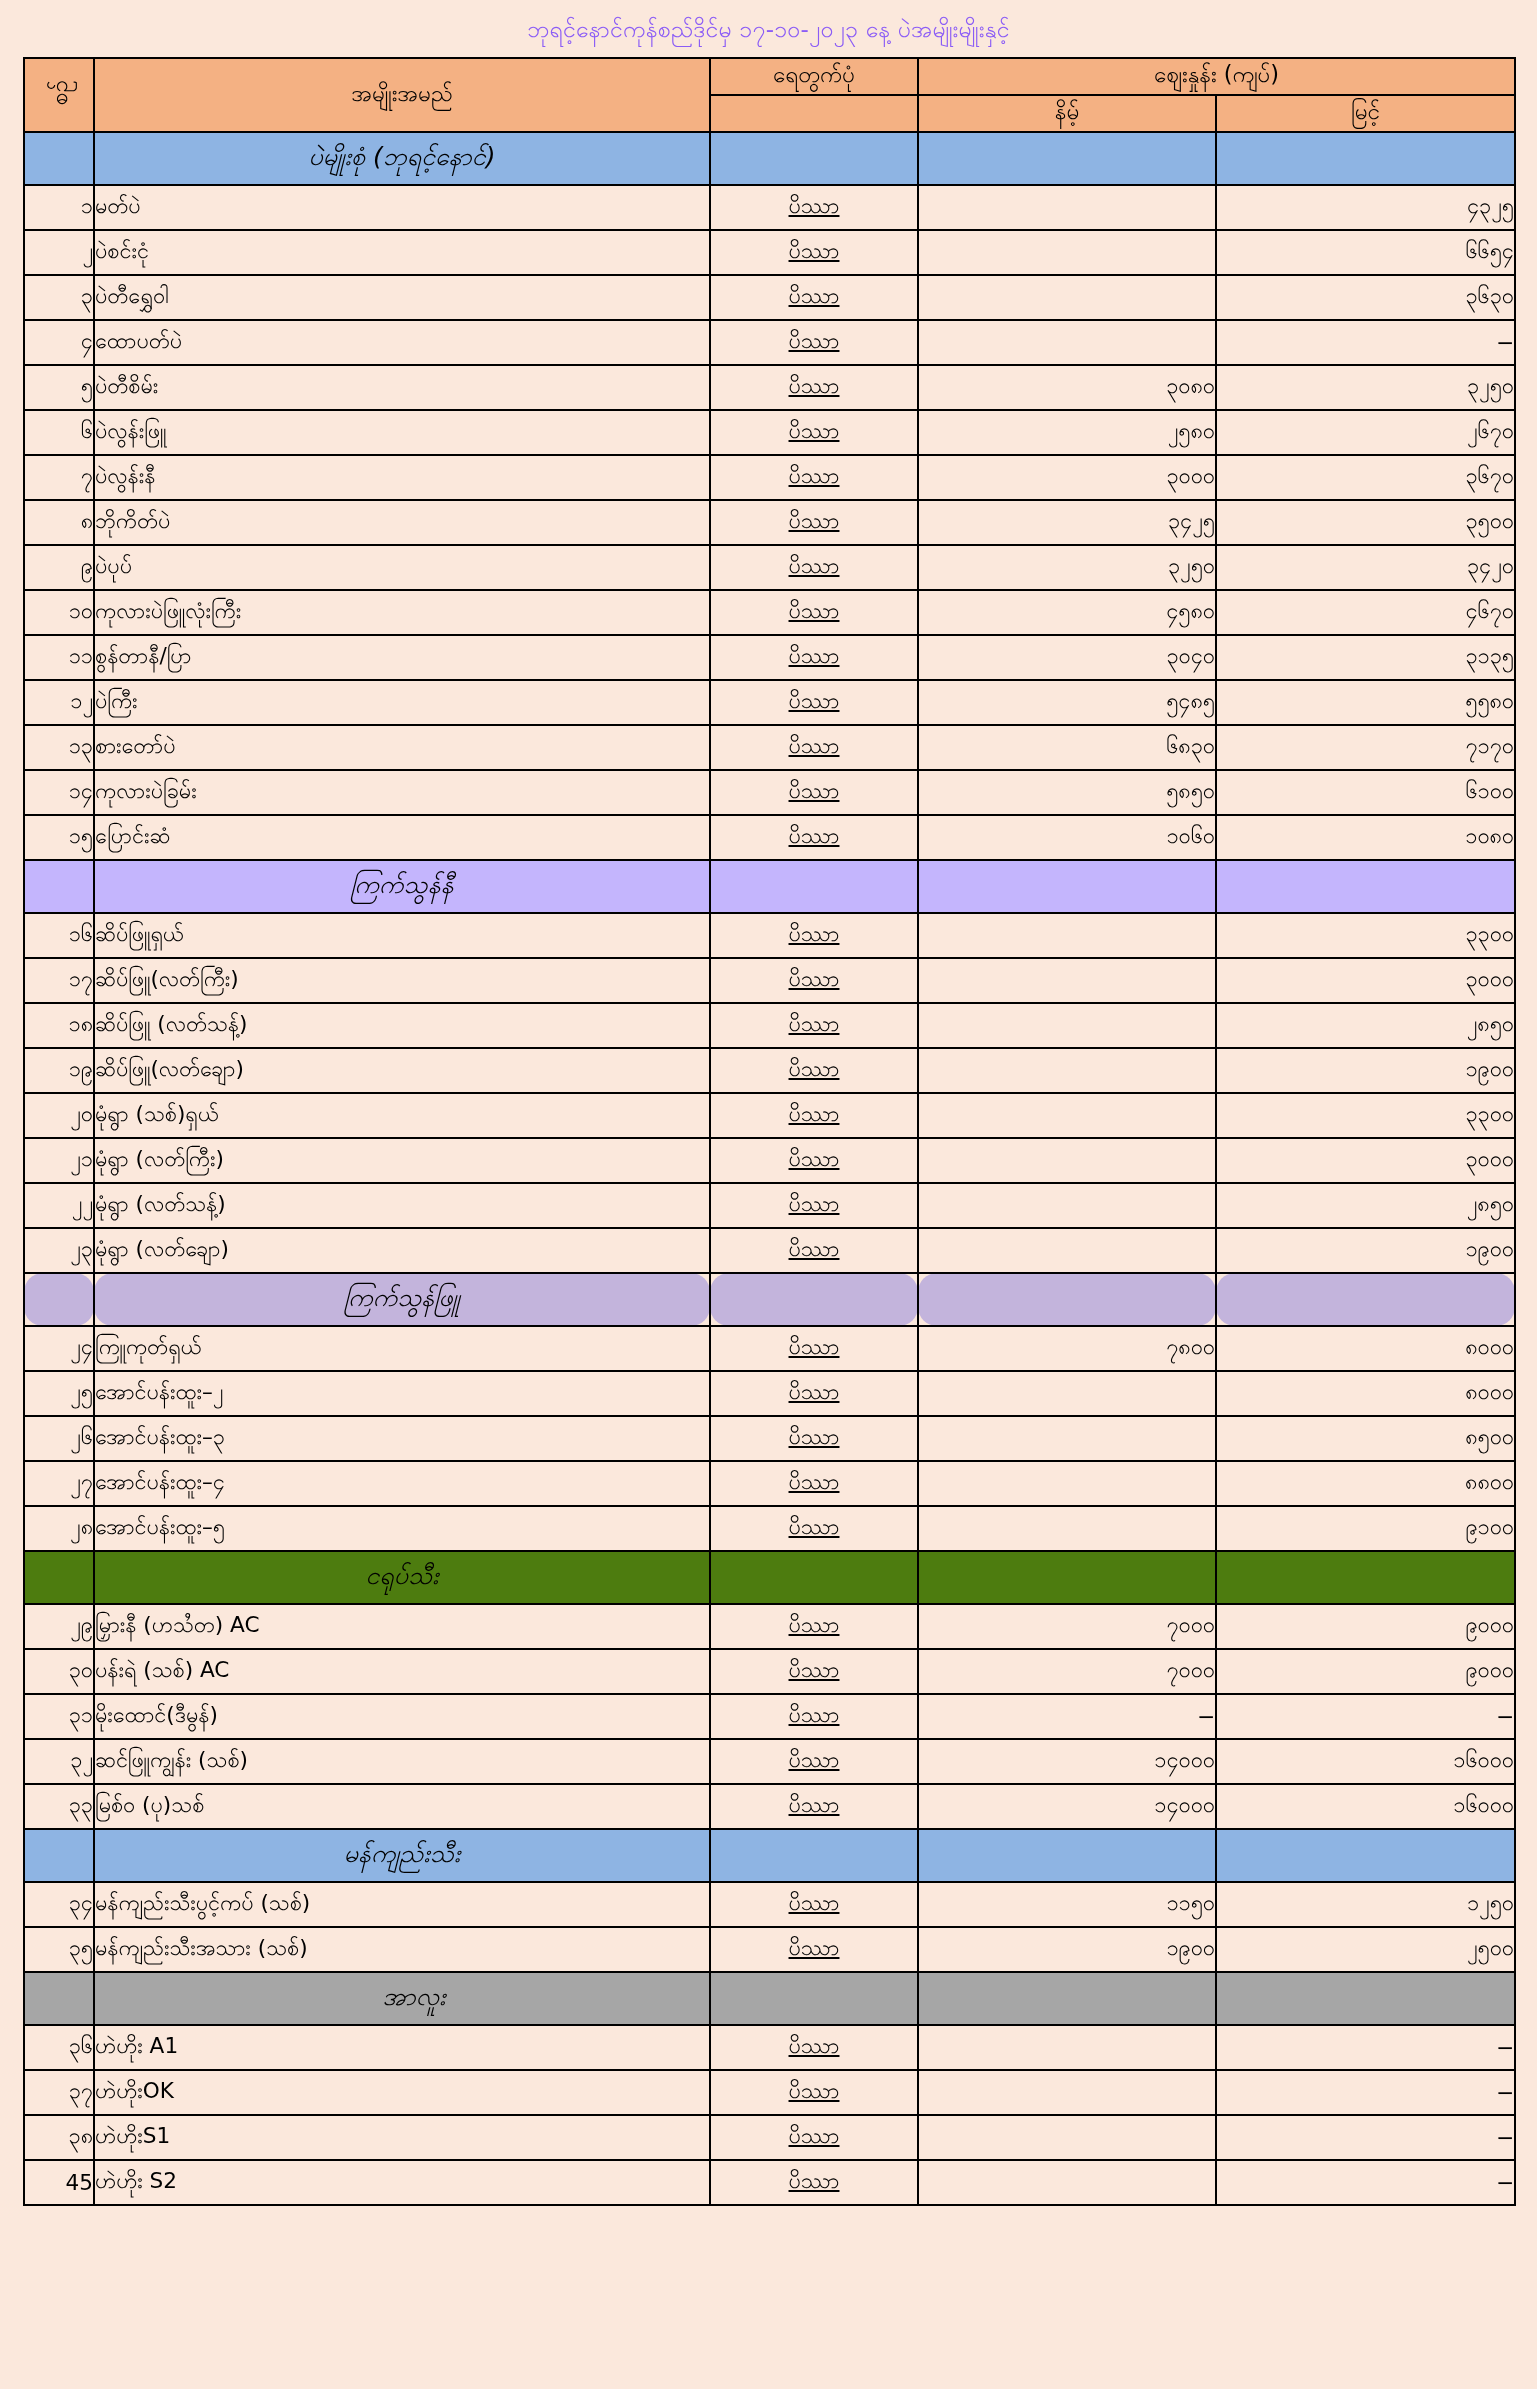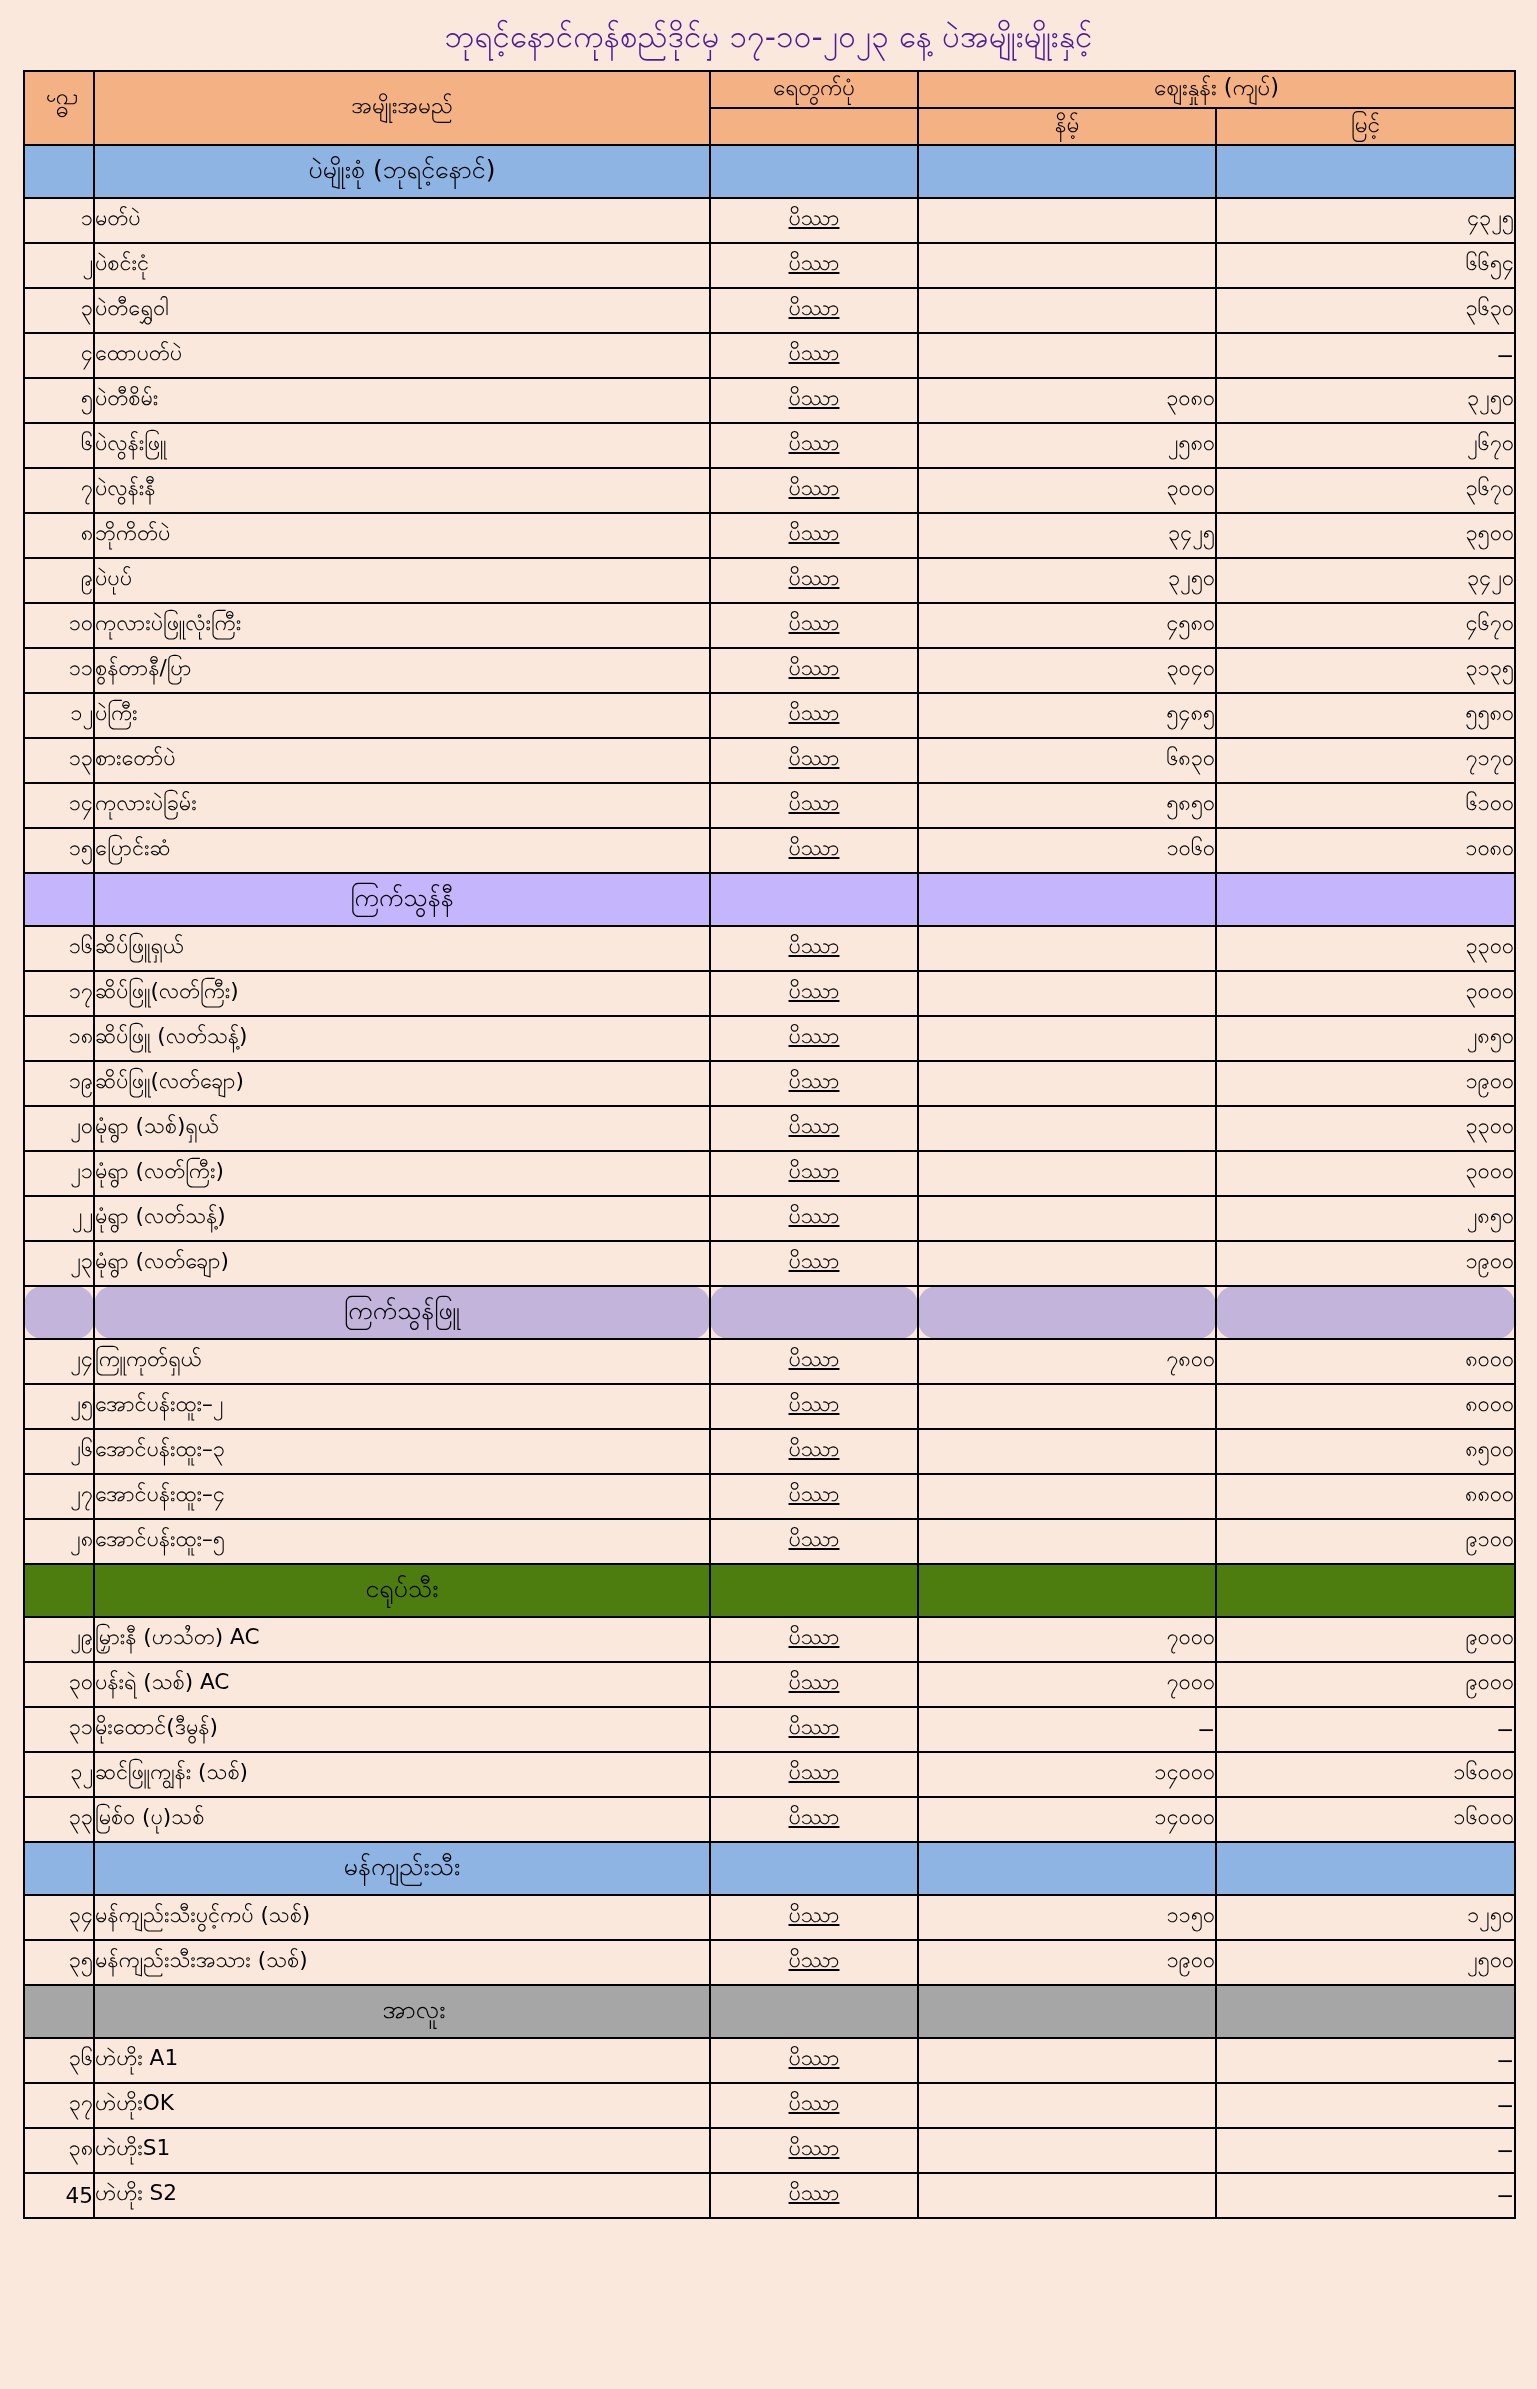--- a/index.html
+++ b/index.html
@@ -16,23 +16,23 @@
     position: relative;
     box-sizing: border-box;
     overflow: hidden;
   }
   #title-block {
     text-align: center;
     padding-top: 11.7px;
     padding-bottom: 10px;
   }
   .title-line {
-    font-size: 31px;
+    font-size: 23px;
     line-height: 1.55;
-    color: #4c1d95;
+    color: #8b5cf6;
     font-weight: 400;
     letter-spacing: 0.2px;
   }
   #table-wrap {
     padding: 0 23px 0 23px;
     box-sizing: border-box;
     width: 1537px;
   }
   table.price {
     width: 1491px;
@@ -97,21 +97,21 @@
     padding-right: 11.7px;
     vertical-align: middle;
   }
 
   tr.section td {
     height: 53px;
     font-size: 25px;
     text-align: center;
     vertical-align: middle;
   }
-  tr.section td.sec-label { text-align: center; }
+  tr.section td.sec-label { text-align: center; font-style: italic; }
 
   
   tr.sec-blue   td { background: #8eb4e3; }
   tr.sec-green  td { background: #c4b5fd; margin-left: 16px; }
   tr.sec-purple td { background: #c3b4dc; border-radius: 19px; }
   tr.sec-red    td { background: #4d7c0f; }
   tr.sec-gray   td { background: #a6a6a6; padding-left: 24px; }
 </style>
 </head>
 <body>

